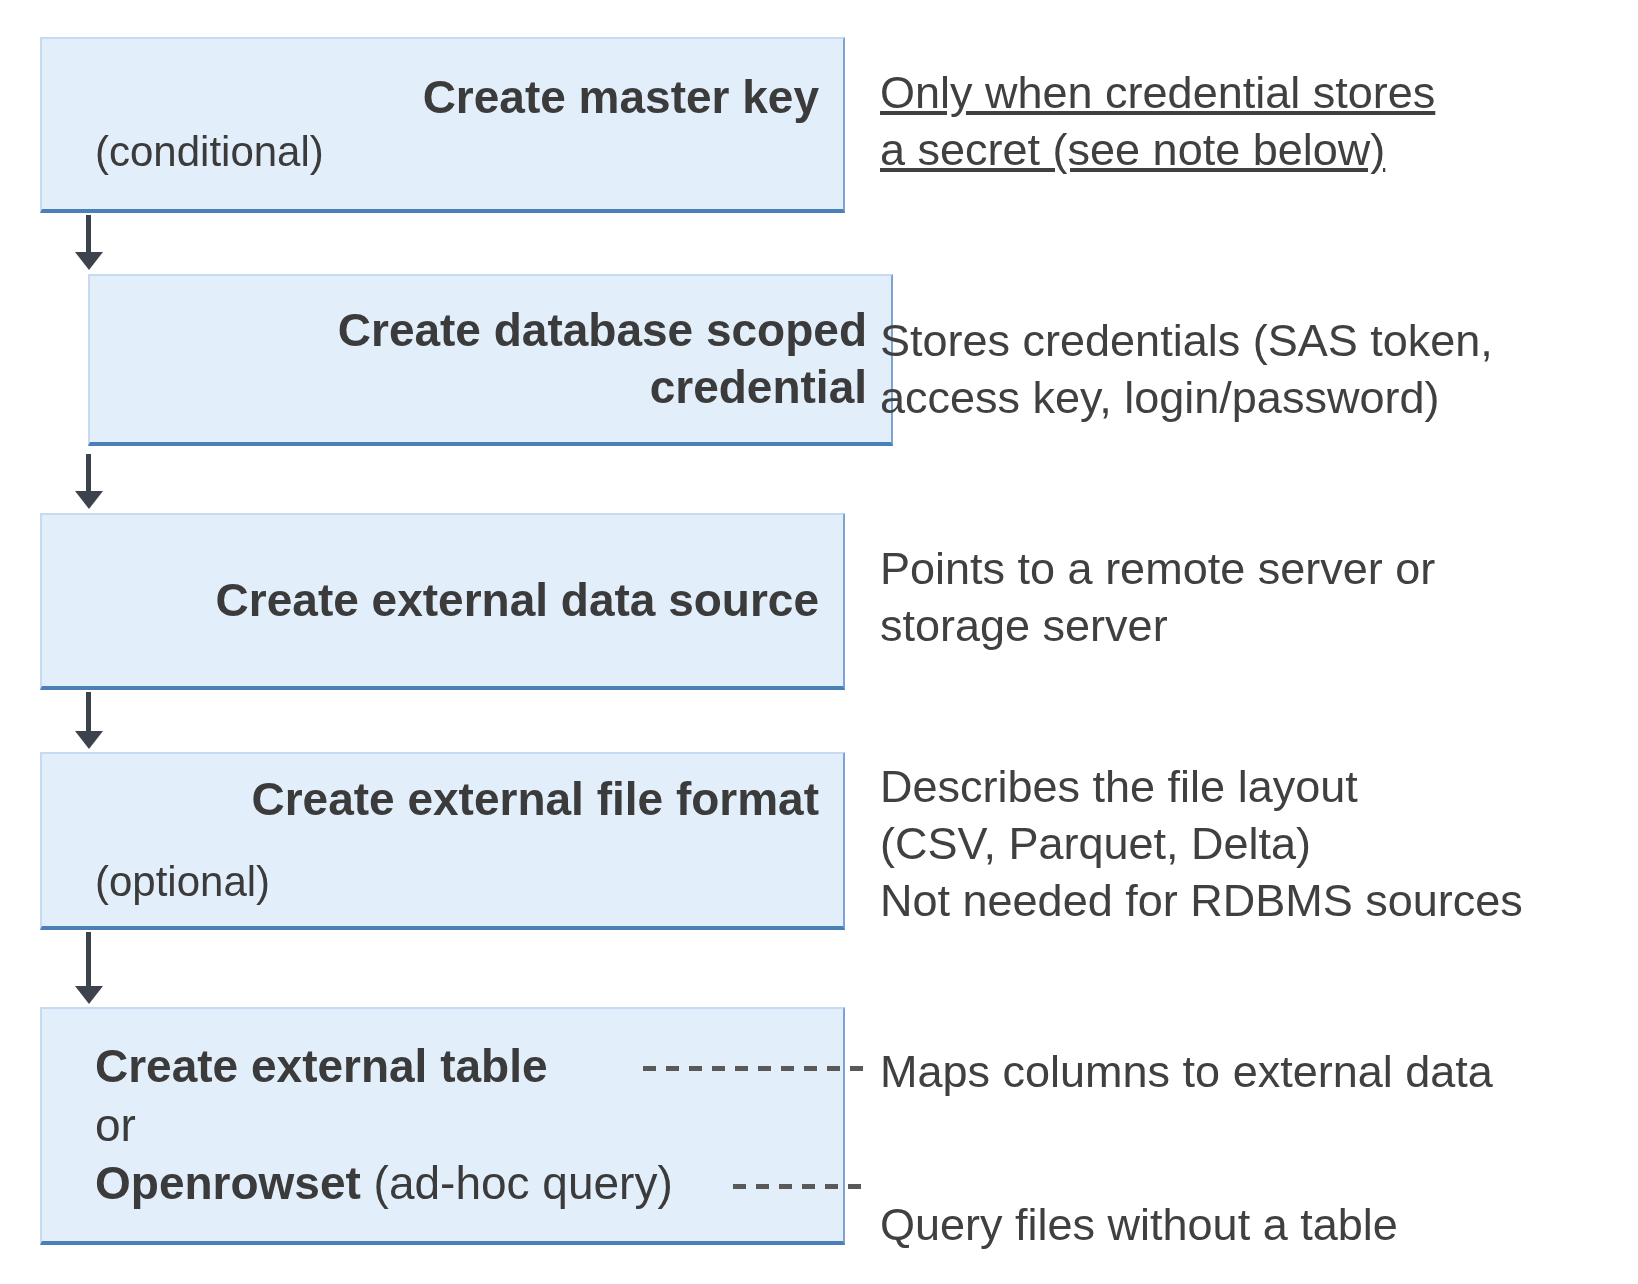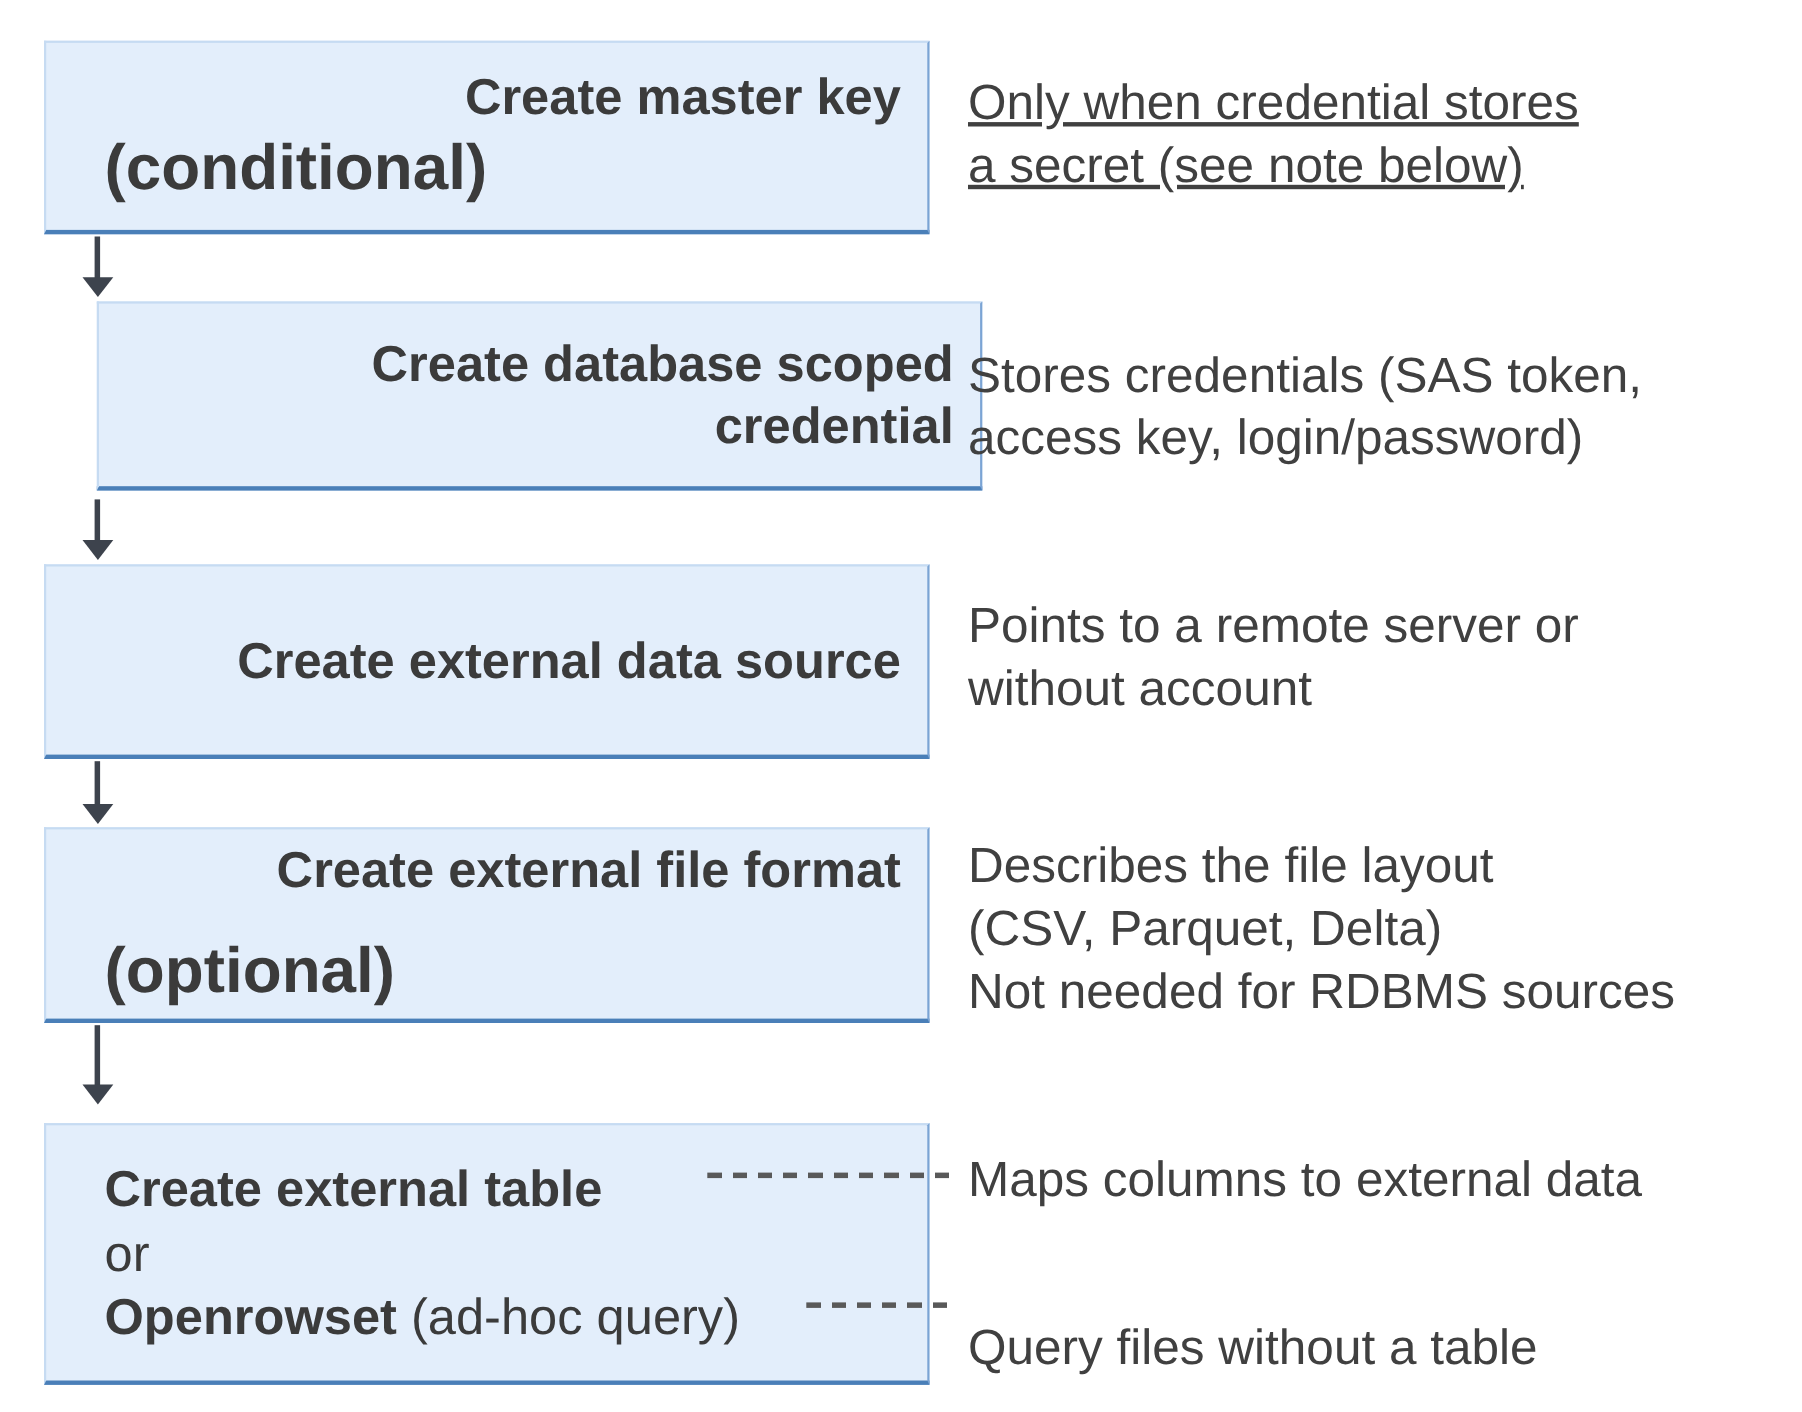--- a/index.html
+++ b/index.html
@@ -25,24 +25,24 @@
     border-bottom: 4px solid #4a7fb8;
     display: flex;
     flex-direction: column;
     justify-content: center;
     padding: 8px 24px 8px 53px;
   }
   #box1 { top: 37px;   height: 176px; }
   #box2 { top: 274px;  height: 172px; margin-left: 48px; }
   #box3 { top: 513px;  height: 177px; }
   #box4 { top: 752px;  height: 178px; gap: 28px; }
-  #box5 { top: 1007px; height: 238px; margin-top: 14px; }
+  #box5 { top: 1007px; height: 238px; }
 
   .t { font-size: 46px; font-weight: bold; color: #3b3b3b; line-height: 1.24; text-align: right; }
-  .s { font-size: 58px; font-weight: bold; color: #3b3b3b; line-height: 1.24; }
+  .s { font-size: 42px; font-weight: normal; color: #3b3b3b; line-height: 1.24; }
   .line { font-size: 46px; color: #3b3b3b; line-height: 1.28; white-space: nowrap; }
   .line .b { font-weight: bold; }
 
   
   .arrow {
     position: absolute;
     left: 86px;
     width: 5px;
     background: #3d434d;
   }
@@ -132,21 +132,21 @@
     <div>a secret (see note below)</div>
   </div>
 
   <div class="note" id="note2">
     <div>Stores credentials (SAS token,</div>
     <div>access key, login/password)</div>
   </div>
 
   <div class="note" id="note3">
     <div>Points to a remote server or</div>
-    <div>without account</div>
+    <div>storage server</div>
   </div>
 
   <div class="note" id="note4">
     <div>Describes the file layout</div>
     <div>(CSV, Parquet, Delta)</div>
     <div>Not needed for RDBMS sources</div>
   </div>
 
   <div class="note" id="note5a">Maps columns to external data</div>
   <div class="note" id="note5b">Query files without a table</div>

